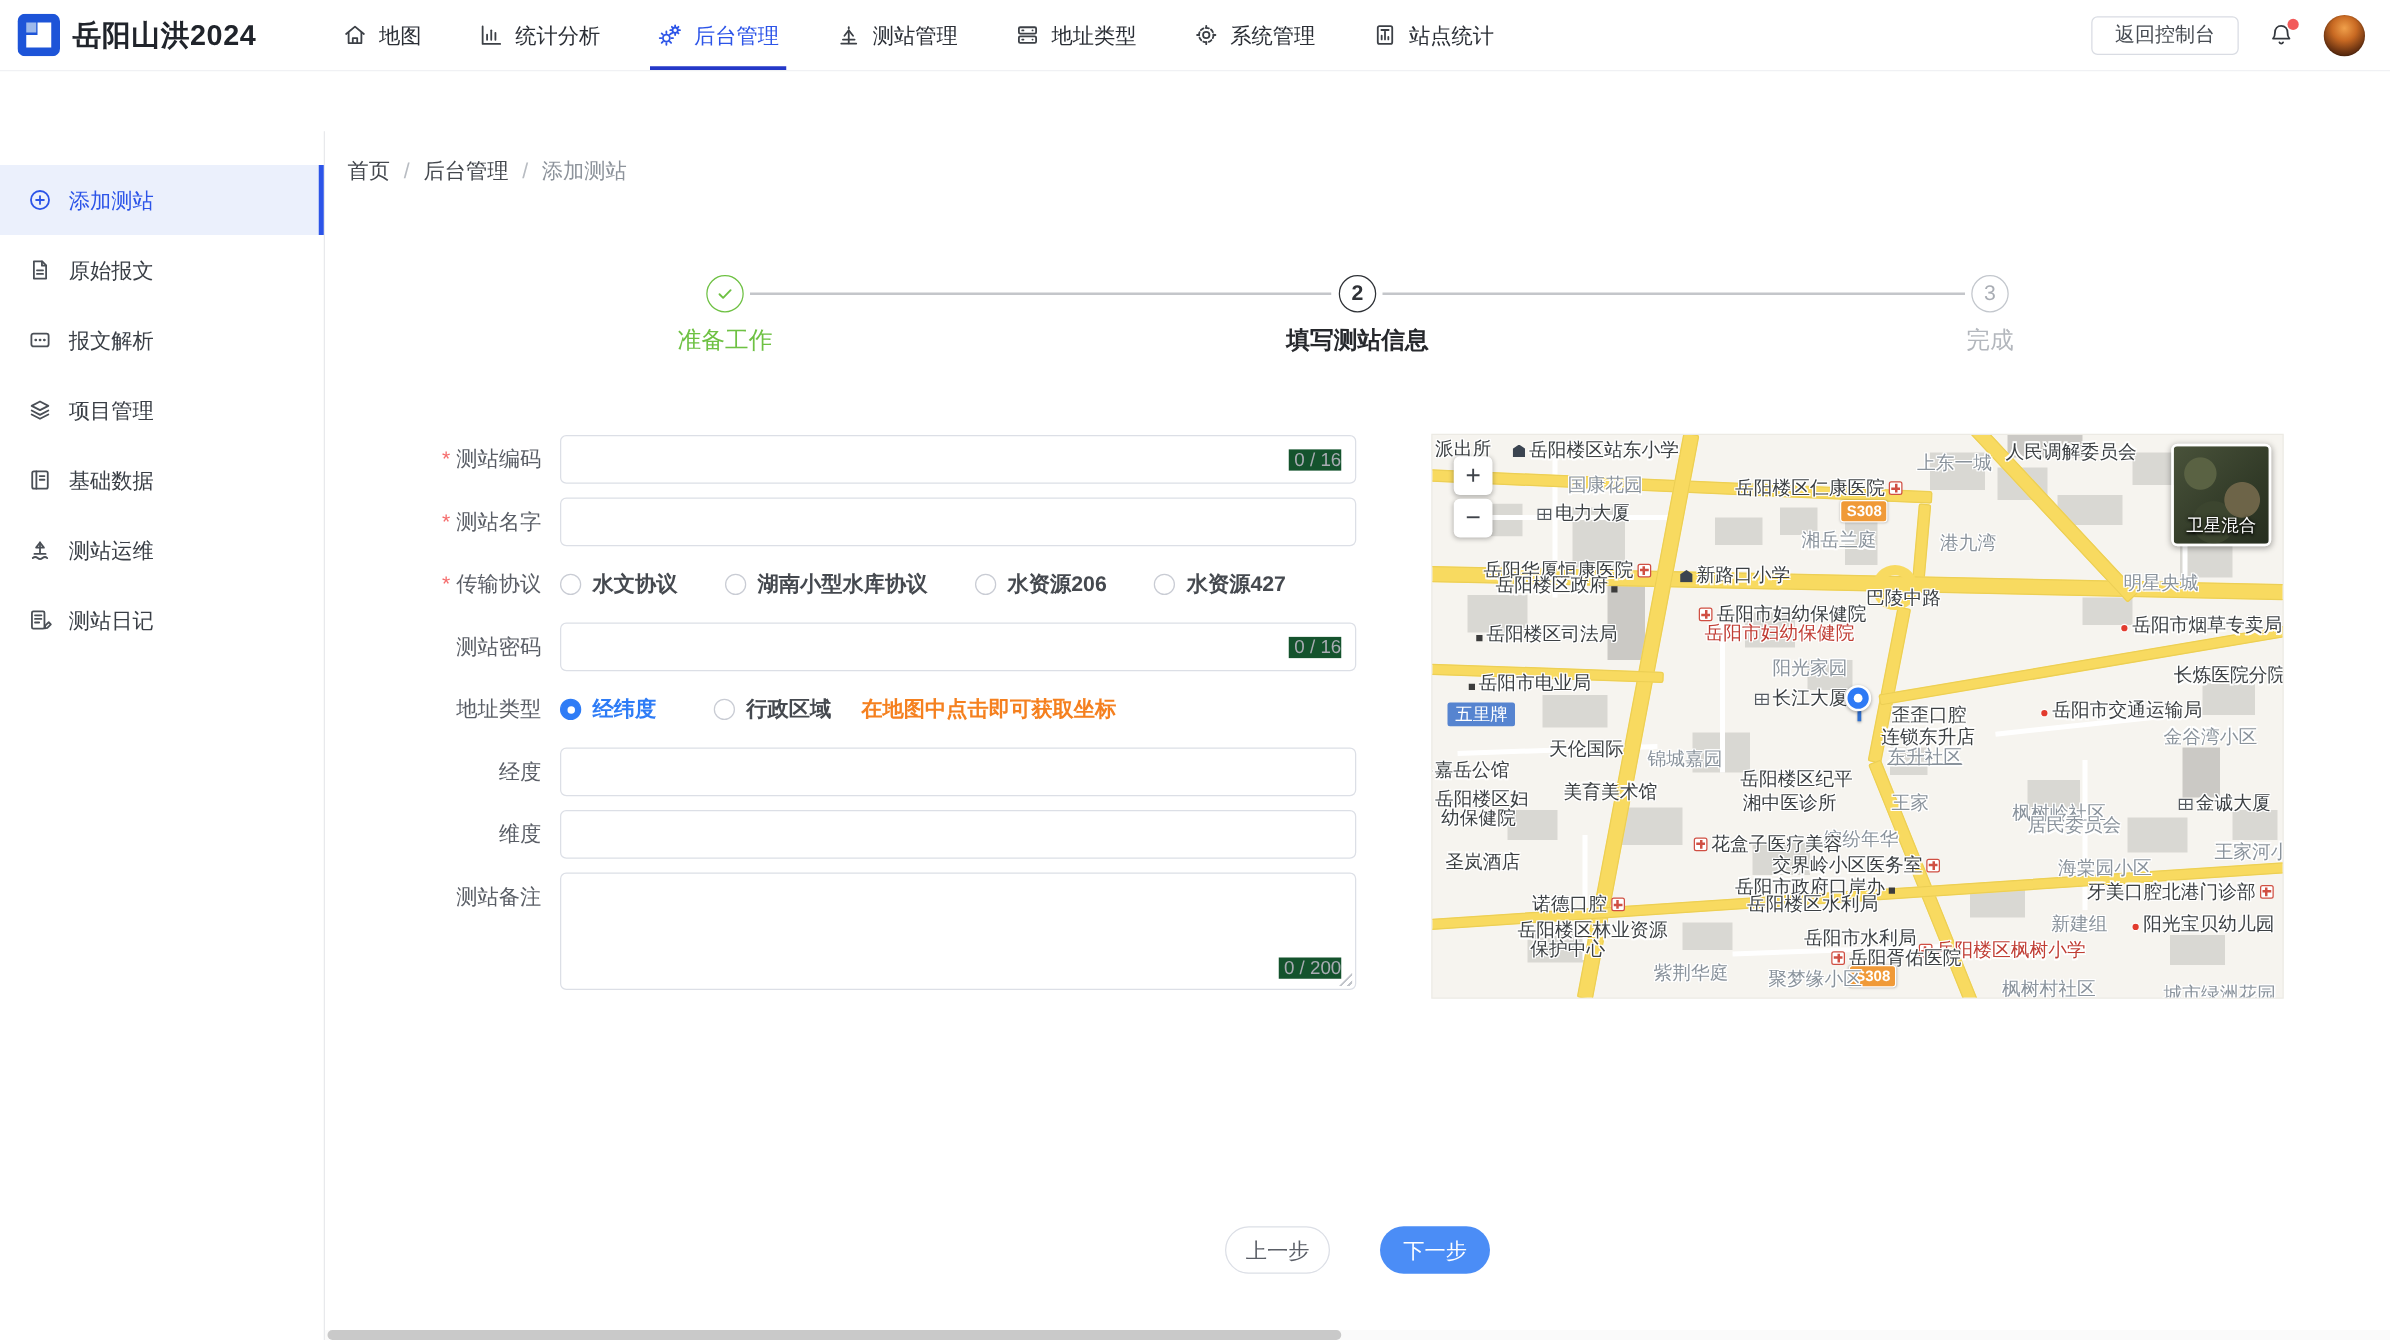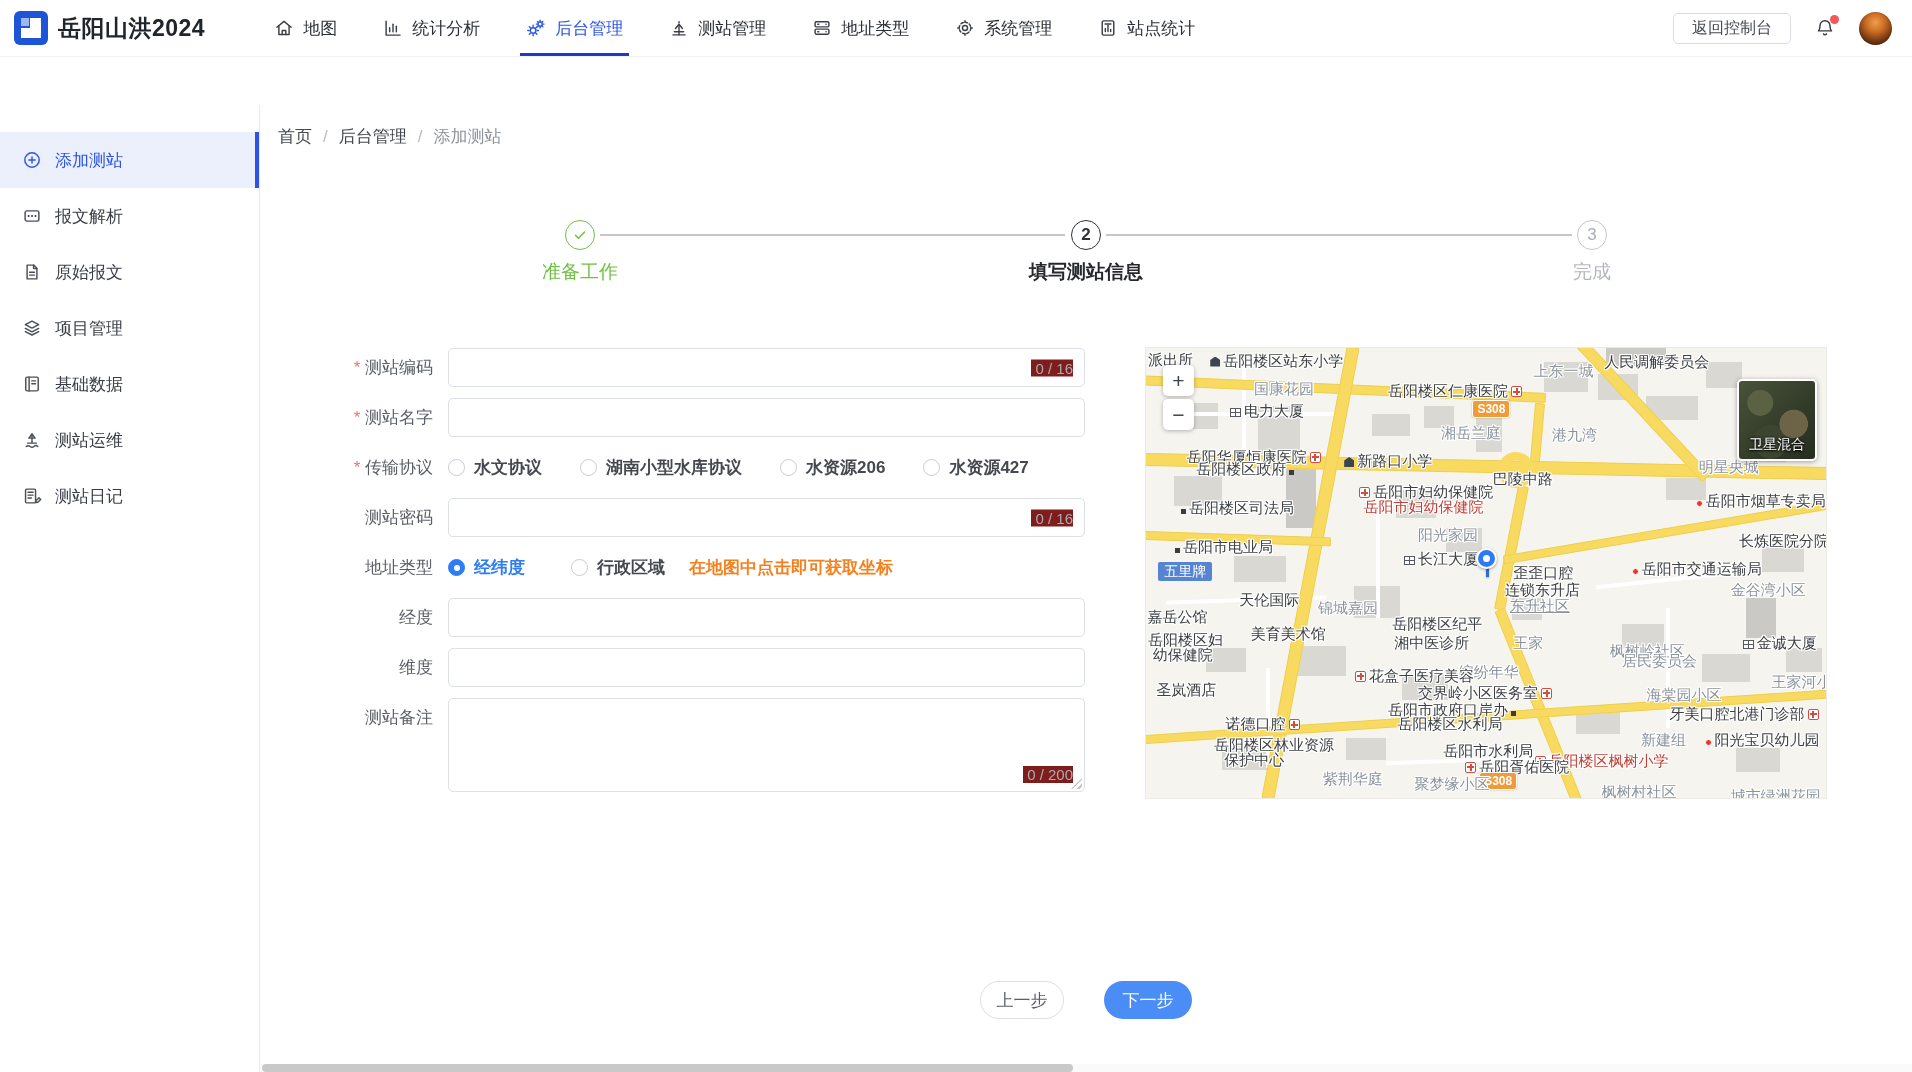--- a/index.html
+++ b/index.html
@@ -58,21 +58,21 @@
   .s-wait .lbl { color:#b3b7bd; }
 
   
   .form { position:absolute; left:0; top:243px; width:840px; }
   .frow { display:flex; margin-bottom:11px; }
   .flabel { flex:0 0 173px; text-align:right; font-size:17px; color:#5a5e66; line-height:39px; white-space:nowrap; }
   .req::before { content:"* "; color:#f56c6c; }
   .fctrl { margin-left:15px; width:637px; position:relative; }
   .finput { width:637px; height:39px; border:1px solid #dcdfe6; border-radius:5px; background:#fff; position:relative; }
   .finput input { width:100%; height:100%; border:none; outline:none; background:transparent; padding:0 58px 0 13px; font-size:17px; color:#303133; font-family:inherit; }
-  .counter { position:absolute; right:11px; bottom:8px; font-size:15px; color:#a8abb2; background:#7f1d1d; padding-left:4px; }
+  .counter { position:absolute; right:11px; bottom:8px; font-size:15px; color:#a8abb2; background:#14532d; padding-left:4px; }
   .finput .counter { top:50%; bottom:auto; transform:translateY(-50%); }
   .radios { display:flex; align-items:center; height:39px; }
   .radio { display:flex; align-items:center; gap:9px; cursor:pointer; }
   .rdot { width:17px; height:17px; border-radius:50%; border:1px solid #c9ccd4; background:#fff; position:relative; flex:none; }
   .radio.checked .rdot { border-color:#2e7cf6; background:#2e7cf6; }
   .radio.checked .rdot::after { content:""; position:absolute; left:50%; top:50%; width:6px; height:6px; margin:-3px 0 0 -3px; border-radius:50%; background:#fff; }
   .rlabel { font-size:17px; color:#45494f; font-weight:600; }
   .radio.checked .rlabel { color:#2e7cf6; }
   .hint { margin-left:24px; font-size:17px; color:#f5801f; font-weight:600; }
   .farea { width:637px; height:94px; border:1px solid #dcdfe6; border-radius:5px; background:#fff; position:relative; }
@@ -113,21 +113,21 @@
 
   .zoombtn { position:absolute; left:17px; width:31px; height:31px; background:#fff; border-radius:5px; border:none;
     box-shadow:0 1px 4px rgba(0,0,0,.28); font-size:21px; color:#3f434a; cursor:pointer; line-height:29px; text-align:center; font-family:inherit; }
   .z-in { top:17px; } .z-out { top:51px; }
   .sat { position:absolute; right:9px; top:7px; width:80px; height:82px; border:2px solid #fff; border-radius:5px; cursor:pointer;
     box-shadow:0 1px 5px rgba(0,0,0,.35);
     background:
       radial-gradient(circle at 28% 28%, #5a6243 0 16%, transparent 17%),
       radial-gradient(circle at 72% 55%, #6d6448 0 20%, transparent 21%),
       radial-gradient(circle at 42% 78%, #3c452f 0 22%, transparent 23%),
-      linear-gradient(135deg,#49523a,#323b28 60%,#262e1f); margin-top: 24px; }
+      linear-gradient(135deg,#49523a,#323b28 60%,#262e1f); }
   .sat-label { position:absolute; bottom:5px; left:0; right:0; text-align:center; color:#fff; font-size:14px; text-shadow:0 1px 2px #000, 0 0 3px #000; }
 
   .pin { position:absolute; left:341px; top:200px; width:22px; height:32px; transform:translateX(-50%); }
   .pin-head { width:21px; height:21px; border-radius:50%; background:#2e7af5; border:2px solid #fff; box-shadow:0 1px 3px rgba(0,0,0,.35); position:relative; }
   .pin-head::after { content:""; position:absolute; left:50%; top:50%; width:7px; height:7px; margin:-3.5px 0 0 -3.5px; border-radius:50%; background:#fff; }
   .pin-stem { width:3px; height:9px; background:#2e6fd0; margin:-1px auto 0; box-shadow:0 1px 2px rgba(0,0,0,.3); }
 
   
   .hscroll { position:absolute; left:0; right:0; bottom:0; height:8px; background:#fafafa; }
   .hthumb { position:absolute; left:2px; top:0; width:811px; height:8px; border-radius:4px; background:#c9c9c9; cursor:pointer; }
@@ -246,35 +246,35 @@
             <svg width="20" height="20" viewBox="0 0 18 18" fill="none" stroke="currentColor" stroke-width="1.3" stroke-linecap="round" stroke-linejoin="round">
               <circle cx="9" cy="9" r="6.5"></circle>
               <path d="M9 6.2v5.6M6.2 9h5.6"></path>
             </svg>
           </span>
           <span>添加测站</span>
         </div>
         <div class="side-item">
           <span class="icn">
             <svg width="20" height="20" viewBox="0 0 18 18" fill="none" stroke="currentColor" stroke-width="1.3" stroke-linecap="round" stroke-linejoin="round">
-              <rect x="2.8" y="4.4" width="12.4" height="9.2" rx="1.6"></rect>
-              <path d="M5.9 9h.1M9 9h.1M12.1 9h.1" stroke-width="1.9"></path>
-            </svg>
-          </span>
-          <span>报文解析</span>
-        </div>
-        <div class="side-item">
-          <span class="icn">
-            <svg width="20" height="20" viewBox="0 0 18 18" fill="none" stroke="currentColor" stroke-width="1.3" stroke-linecap="round" stroke-linejoin="round">
               <path d="M4.6 2.8h6l2.8 2.9v9.5H4.6Z"></path>
               <path d="M10.4 2.8v3.1h3"></path>
               <path d="M6.8 9.2h4.4M6.8 11.8h4.4"></path>
             </svg>
           </span>
           <span>原始报文</span>
+        </div>
+        <div class="side-item">
+          <span class="icn">
+            <svg width="20" height="20" viewBox="0 0 18 18" fill="none" stroke="currentColor" stroke-width="1.3" stroke-linecap="round" stroke-linejoin="round">
+              <rect x="2.8" y="4.4" width="12.4" height="9.2" rx="1.6"></rect>
+              <path d="M5.9 9h.1M9 9h.1M12.1 9h.1" stroke-width="1.9"></path>
+            </svg>
+          </span>
+          <span>报文解析</span>
         </div>
         <div class="side-item">
           <span class="icn">
             <svg width="20" height="20" viewBox="0 0 18 18" fill="none" stroke="currentColor" stroke-width="1.3" stroke-linecap="round" stroke-linejoin="round">
               <path d="m9 2.9 6 3.1-6 3.1-6-3.1Z"></path>
               <path d="m3 9.4 6 3.1 6-3.1"></path>
               <path d="m3 12.2 6 3.1 6-3.1"></path>
             </svg>
           </span>
           <span>项目管理</span>

